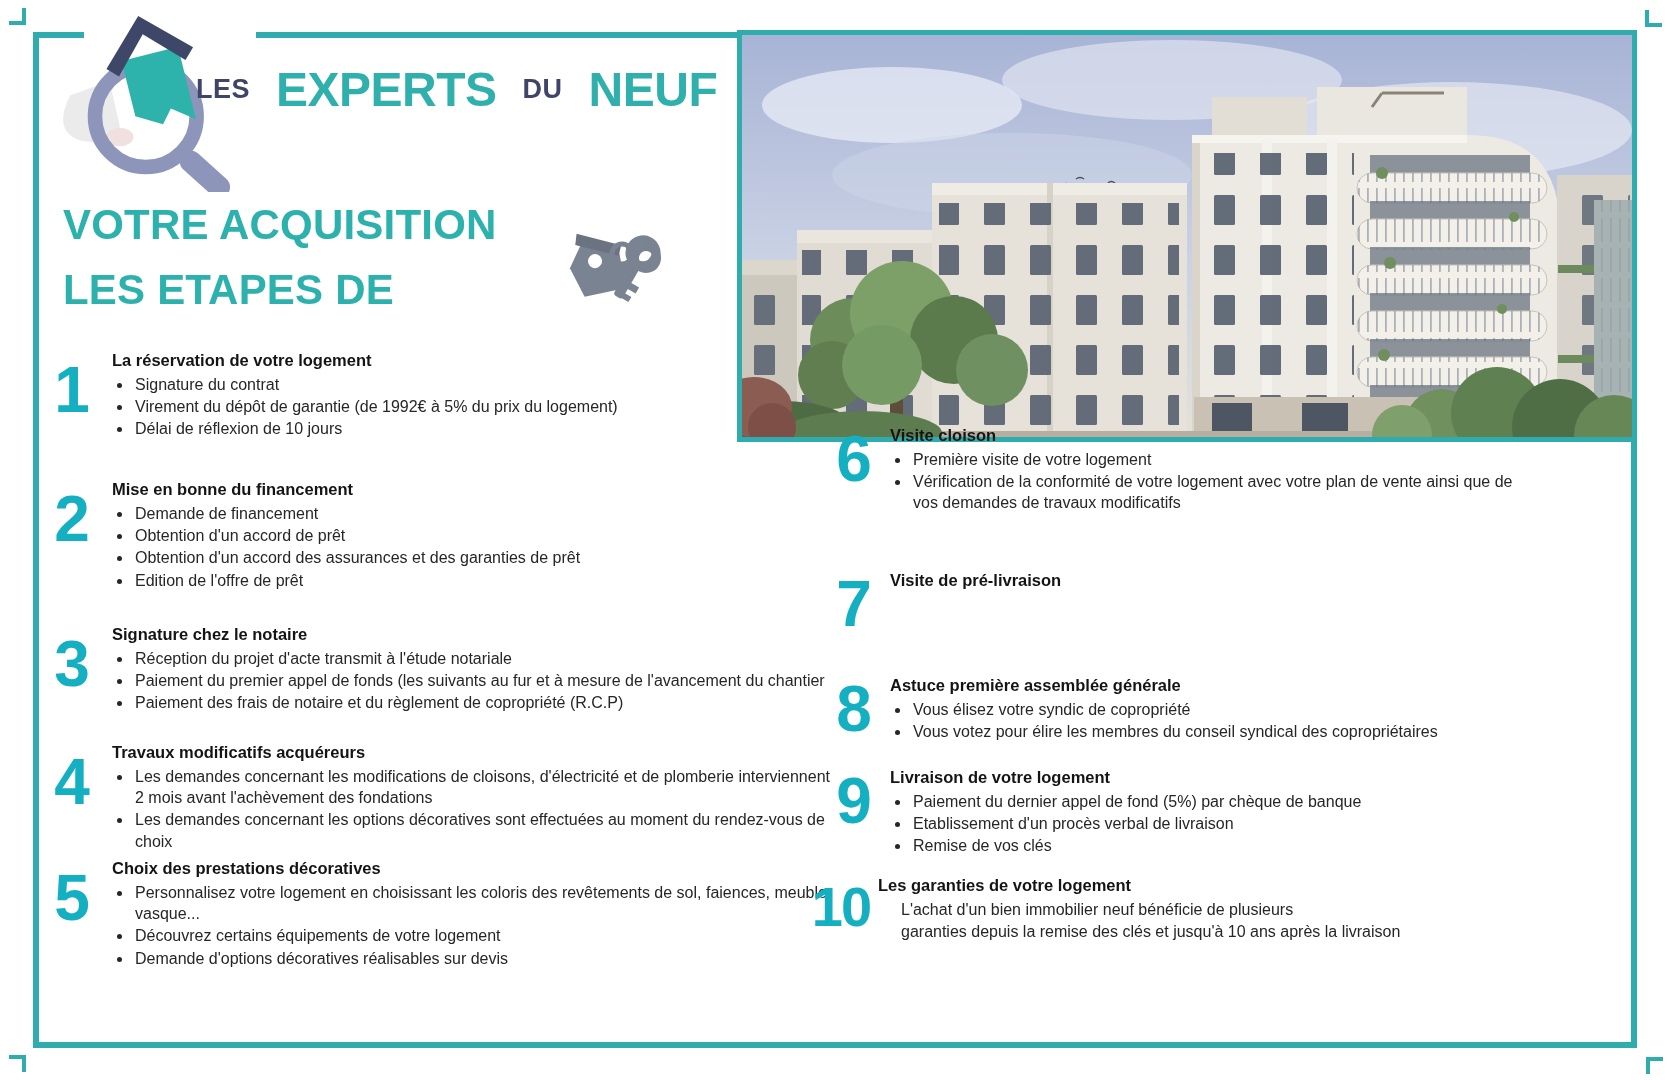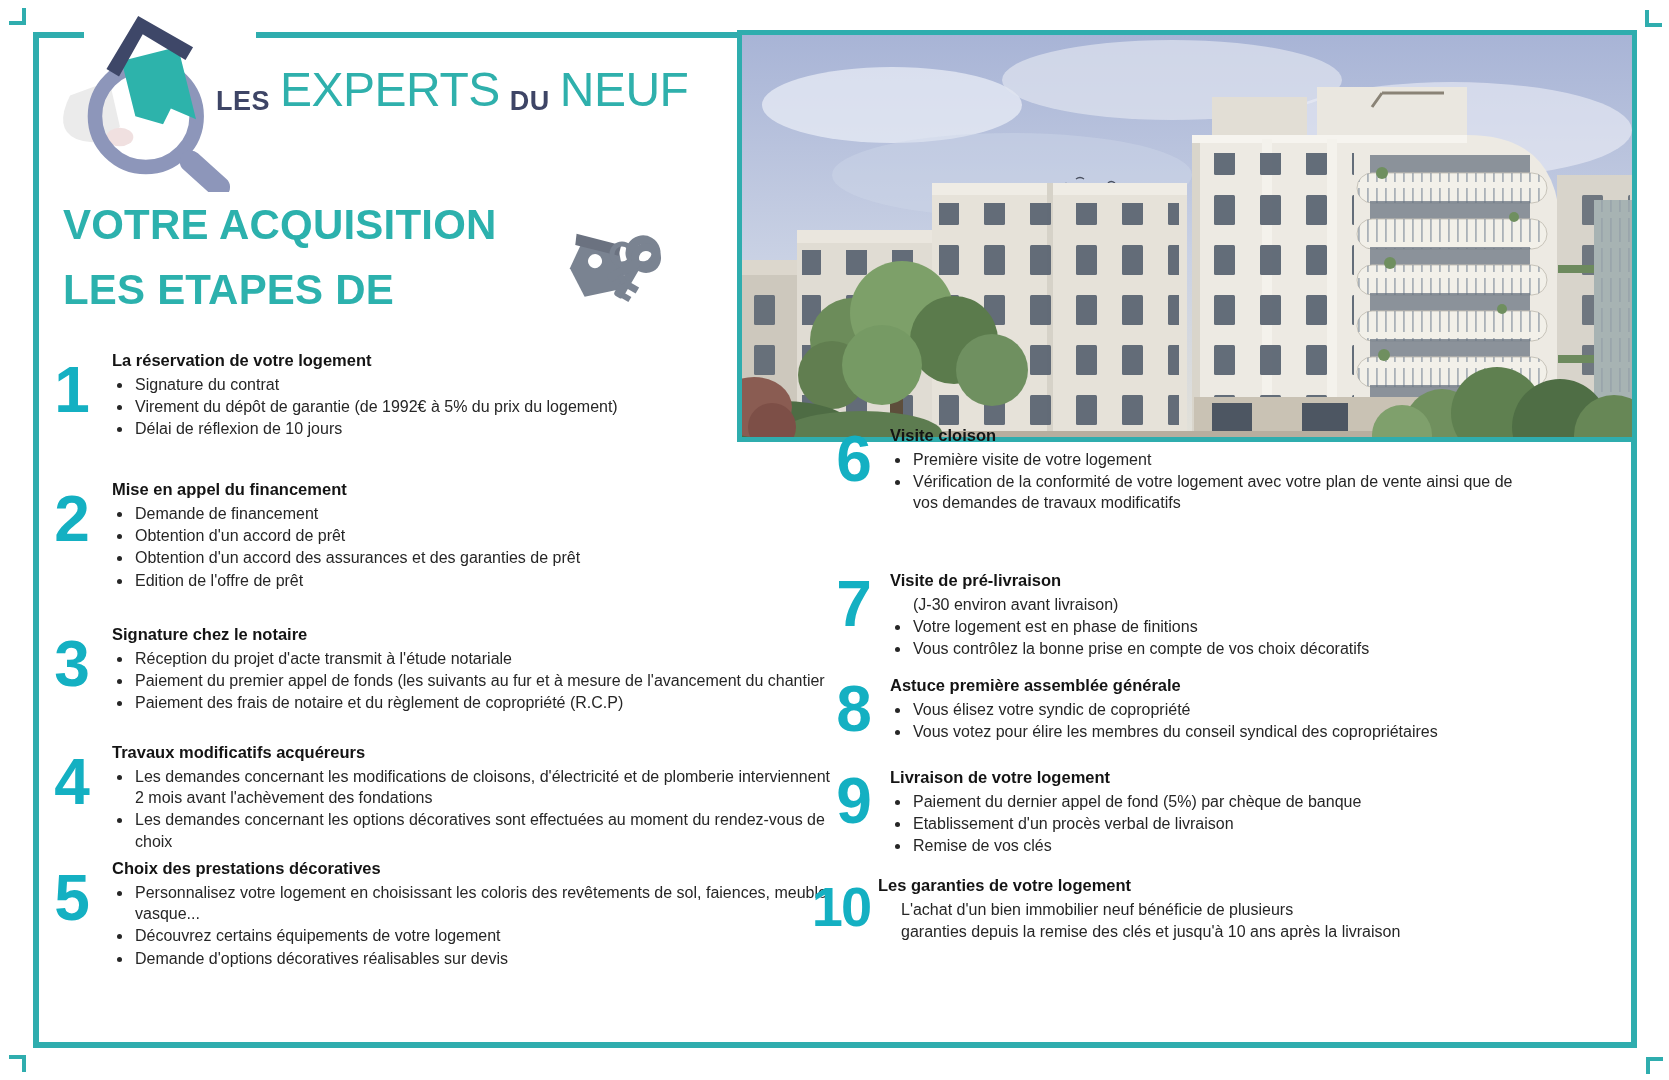--- a/index.html
+++ b/index.html
@@ -13,23 +13,23 @@
     border:6px solid #2fadae;box-sizing:border-box;
   }
   
   .corner{position:absolute;width:17px;height:17px;box-sizing:border-box;border:0 solid #2fadae}
   .corner.tl{left:9px;top:8px;border-right-width:4px;border-bottom-width:4px}
   .corner.tr{left:1645px;top:10px;border-left-width:4px;border-bottom-width:4px}
   .corner.bl{left:9px;top:1055px;border-top-width:4px;border-right-width:4px}
   .corner.br{left:1646px;top:1057px;border-top-width:4px;border-left-width:4px}
   .logo-patch{position:absolute;left:84px;top:28px;width:172px;height:16px;background:#fff}
   .logo{position:absolute;left:46px;top:0px;width:210px;height:192px}
-  .brandtext{position:absolute;left:216px;top:62px;display:flex;align-items:flex-end;gap:10px;white-space:nowrap}
+  .brandtext{position:absolute;left:196px;top:62px;display:flex;align-items:center;gap:26px;white-space:nowrap}
   .brandtext .sm{font-size:27px;font-weight:bold;color:#3e4566;letter-spacing:.5px}
-  .brandtext .lg{font-size:48px;font-weight:normal;color:#2fb0ac;letter-spacing:-.5px}
+  .brandtext .lg{font-size:48px;font-weight:bold;color:#2fb0ac;letter-spacing:-.5px}
   .title{
     position:absolute;left:63px;top:192px;font-size:42px;font-weight:bold;
     color:#2cb1ad;line-height:1.55;letter-spacing:.2px;
   }
   .keys-icon{position:absolute;left:552px;top:218px;width:124px;height:102px}
   .photo{
     position:absolute;left:737px;top:30px;width:900px;height:412px;
     border:5px solid #2fadae;box-sizing:border-box;overflow:hidden;
   }
   .photo svg{display:block;width:100%;height:100%}
@@ -236,21 +236,21 @@
     <ul>
         <li class="bullet">Signature du contrat</li>
         <li class="bullet">Virement du dépôt de garantie (de 1992€ à 5% du prix du logement)</li>
         <li class="bullet">Délai de réflexion de 10 jours</li>
       </ul>
   </div>
 </div>
 <div class="step sl p2">
   <div class="num">2</div>
   <div class="content">
-    <div class="h">Mise en appel du financement</div>
+    <div class="h">Mise en bonne du financement</div>
     <ul>
         <li class="bullet">Demande de financement</li>
         <li class="bullet">Obtention d'un accord de prêt</li>
         <li class="bullet">Obtention d'un accord des assurances et des garanties de prêt</li>
         <li class="bullet">Edition de l'offre de prêt</li>
       </ul>
   </div>
 </div>
 <div class="step sl p3">
   <div class="num">3</div>
@@ -292,25 +292,20 @@
     <ul>
         <li class="bullet">Première visite de votre logement</li>
         <li class="bullet">Vérification de la conformité de votre logement avec votre plan de vente ainsi que de vos demandes de travaux modificatifs</li>
       </ul>
   </div>
 </div>
 <div class="step sr p7">
   <div class="num">7</div>
   <div class="content">
     <div class="h">Visite de pré-livraison</div>
-    <ul>
-        <li class="nobullet">(J-30 environ avant livraison)</li>
-        <li class="bullet">Votre logement est en phase de finitions</li>
-        <li class="bullet">Vous contrôlez la bonne prise en compte de vos choix décoratifs</li>
-      </ul>
   </div>
 </div>
 <div class="step sr p8">
   <div class="num">8</div>
   <div class="content">
     <div class="h">Astuce première assemblée générale</div>
     <ul>
         <li class="bullet">Vous élisez votre syndic de copropriété</li>
         <li class="bullet">Vous votez pour élire les membres du conseil syndical des copropriétaires</li>
       </ul>

